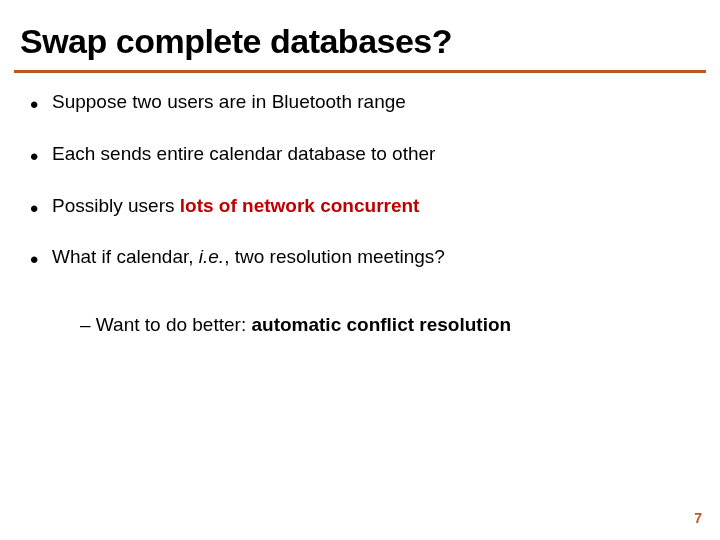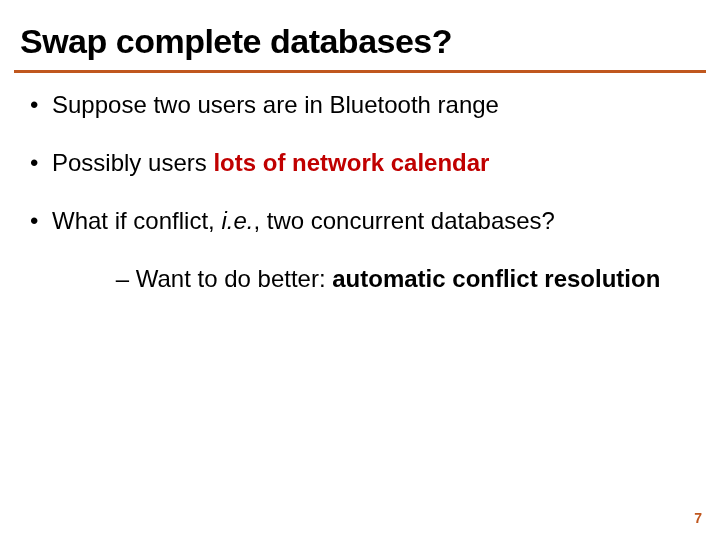--- a/index.html
+++ b/index.html
@@ -33,21 +33,21 @@
     right: 14px;
     top: 70px;
     height: 0;
     border-top: 3px solid #c0571e;
   }
   .body {
     position: absolute;
     left: 24px;
     right: 24px;
     top: 90px;
-    font-size: 24px;
+    font-size: 19px;
     line-height: 1.25;
   }
   ul.bullets {
     list-style: none;
     padding: 0;
     margin: 0;
   }
   ul.bullets > li {
     position: relative;
     padding-left: 28px;
@@ -62,22 +62,21 @@
     line-height: 1.25;
   }
   .sub {
     margin-top: 4px;
     padding-left: 28px;
   }
   .sub .dash {
     margin-bottom: 0;
   }
   .sub-gap {
-    margin-top: 28px;
-    text-align: center;
+    margin-top: 44px;
   }
   .em-red {
     color: #c00000;
     font-weight: bold;
   }
   .strong {
     font-weight: bold;
   }
   .italic {
     font-style: italic;
@@ -100,27 +99,30 @@
 
   <div class="rule"></div>
 
   <div class="body">
     <ul class="bullets">
 
       <li>
         <span>Suppose two users are in Bluetooth range</span>
       </li>
 
-
       <li>
-        <span>Possibly users </span><span class="em-red">lots of network calendar</span>
+        <span>Each sends entire calendar database to other</span>
       </li>
 
       <li>
-        <span>What if conflict, </span><span class="italic">i.e.</span><span>, two concurrent databases?</span>
+        <span>Possibly users </span><span class="em-red">lots of network concurrent</span>
+      </li>
+
+      <li>
+        <span>What if calendar, </span><span class="italic">i.e.</span><span>, two resolution meetings?</span>
         <div class="sub">
           <div class="dash sub-gap">
             <span>– Want to do better: </span><span class="strong">automatic conflict resolution</span>
           </div>
         </div>
       </li>
 
     </ul>
   </div>
 

